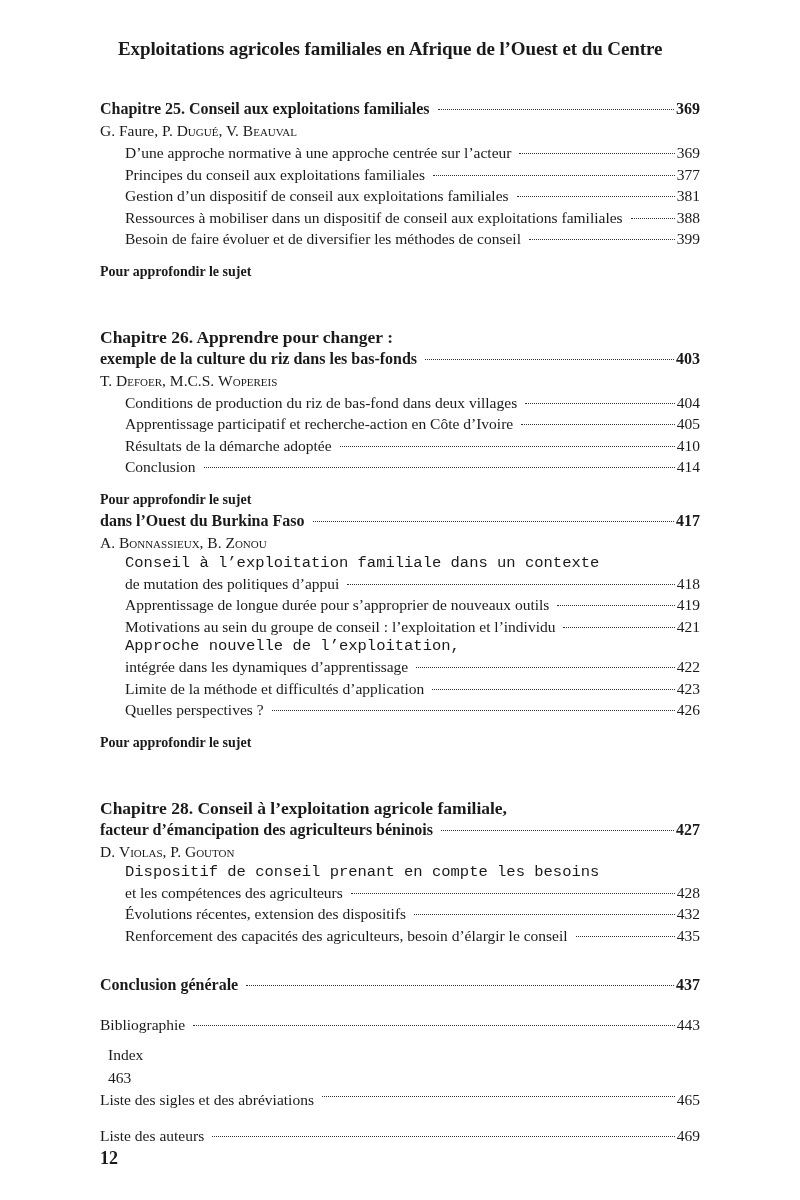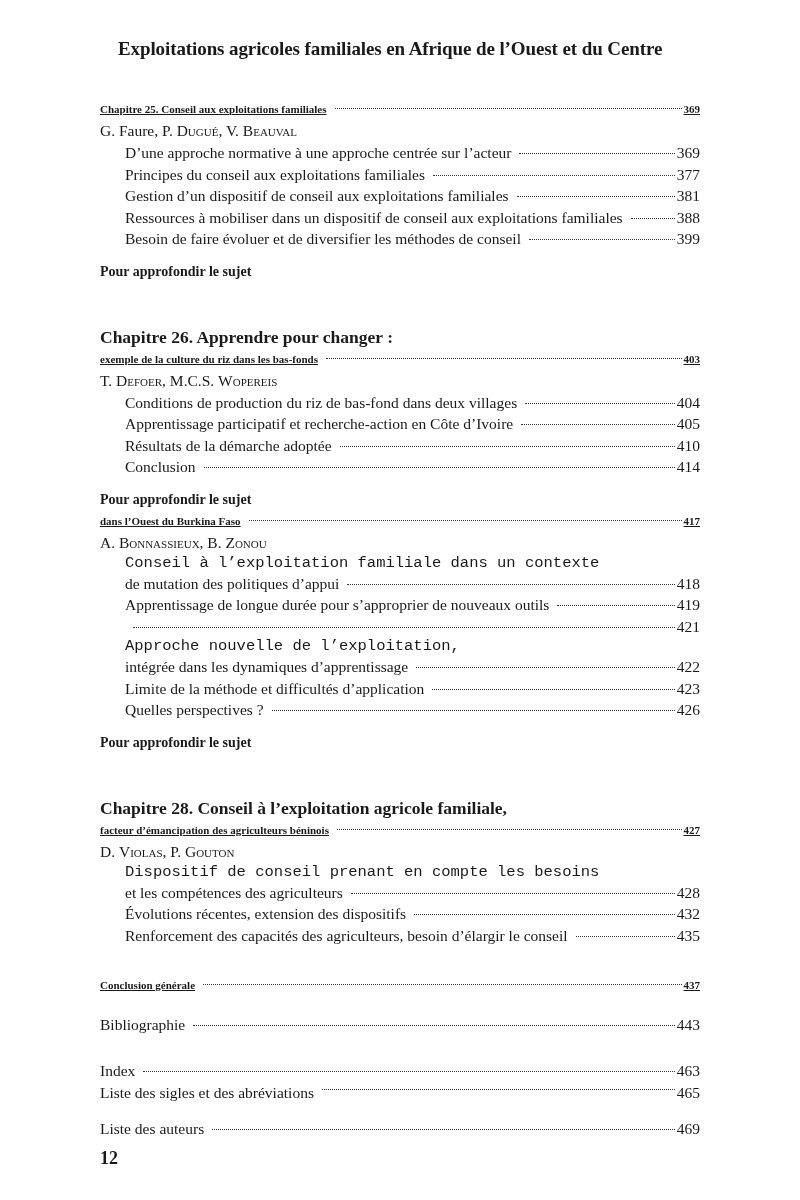--- a/index.html
+++ b/index.html
@@ -15,21 +15,21 @@
   .toc { position: absolute; left: 100px; top: 98px; width: 600px; }
   .row {
     display: flex; align-items: baseline; white-space: nowrap;
   }
   .row .t { flex: 0 1 auto; white-space: nowrap; }
   .row .dots {
     flex: 1 1 auto; overflow: hidden; margin: 0 2px 0 8px;
     border-bottom: 1.4px dotted #333; height: 0; position: relative; top: -4px;
   }
   .row .p { flex: 0 0 auto; }
-  .chap { font-size: 11px; font-weight: bold; line-height: 22px; text-decoration: underline; }
+  .chap { font-size: 16px; font-weight: bold; line-height: 22px; }
   .chap-line { font-size: 17.5px; font-weight: bold; line-height: 22px; margin-top: 44px; }
   .authors { font-size: 15.5px; line-height: 22px; }
   .sc { font-variant: small-caps; }
   .sec { font-size: 15.5px; line-height: 21.5px; padding-left: 25px; }
   .sec-line { font-size: 15.5px; line-height: 19px; padding-left: 25px; font-family: Liberation Mono, monospace; }
   .kicker { font-size: 14px; font-weight: bold; line-height: 20px; margin-top: 12px; }
   .end { font-size: 15.5px; line-height: 22px; }
   .folio {
     position: absolute; left: 100px; top: 1148px;
     font-size: 18px; font-weight: bold;
@@ -126,20 +126,21 @@
         <span class="t">de mutation des politiques d’appui</span>
         <span class="dots"></span>
         <span class="p">418</span>
       </div>
     <div class="row sec">
         <span class="t">Apprentissage de longue durée pour s’approprier de nouveaux outils</span>
         <span class="dots"></span>
         <span class="p">419</span>
       </div>
     <div class="row sec">
+        <span class="t">Motivations au sein du groupe de conseil : l’exploitation et l’individu</span>
         <span class="dots"></span>
         <span class="p">421</span>
       </div>
     <div class="sec-line">Approche nouvelle de l’exploitation,</div>
     <div class="row sec">
         <span class="t">intégrée dans les dynamiques d’apprentissage</span>
         <span class="dots"></span>
         <span class="p">422</span>
       </div>
     <div class="row sec">
@@ -187,21 +188,21 @@
     <span class="t">Conclusion générale</span>
     <span class="dots"></span>
     <span class="p">437</span>
   </div>
 
   <div class="row end" style="margin-top:18px;">
     <span class="t">Bibliographie</span>
     <span class="dots"></span>
     <span class="p">443</span>
   </div>
-  <div class="row end" style="margin-top:24px;">
+  <div class="row end" style="margin-top:8px;flex-direction:column;">
     <span class="t">Index</span>
     <span class="dots"></span>
     <span class="p">463</span>
   </div>
   <div class="row end" style="align-items:center;">
     <span class="t">Liste des sigles et des abréviations</span>
     <span class="dots"></span>
     <span class="p">465</span>
   </div>
   <div class="row end" style="margin-top:14px;">

